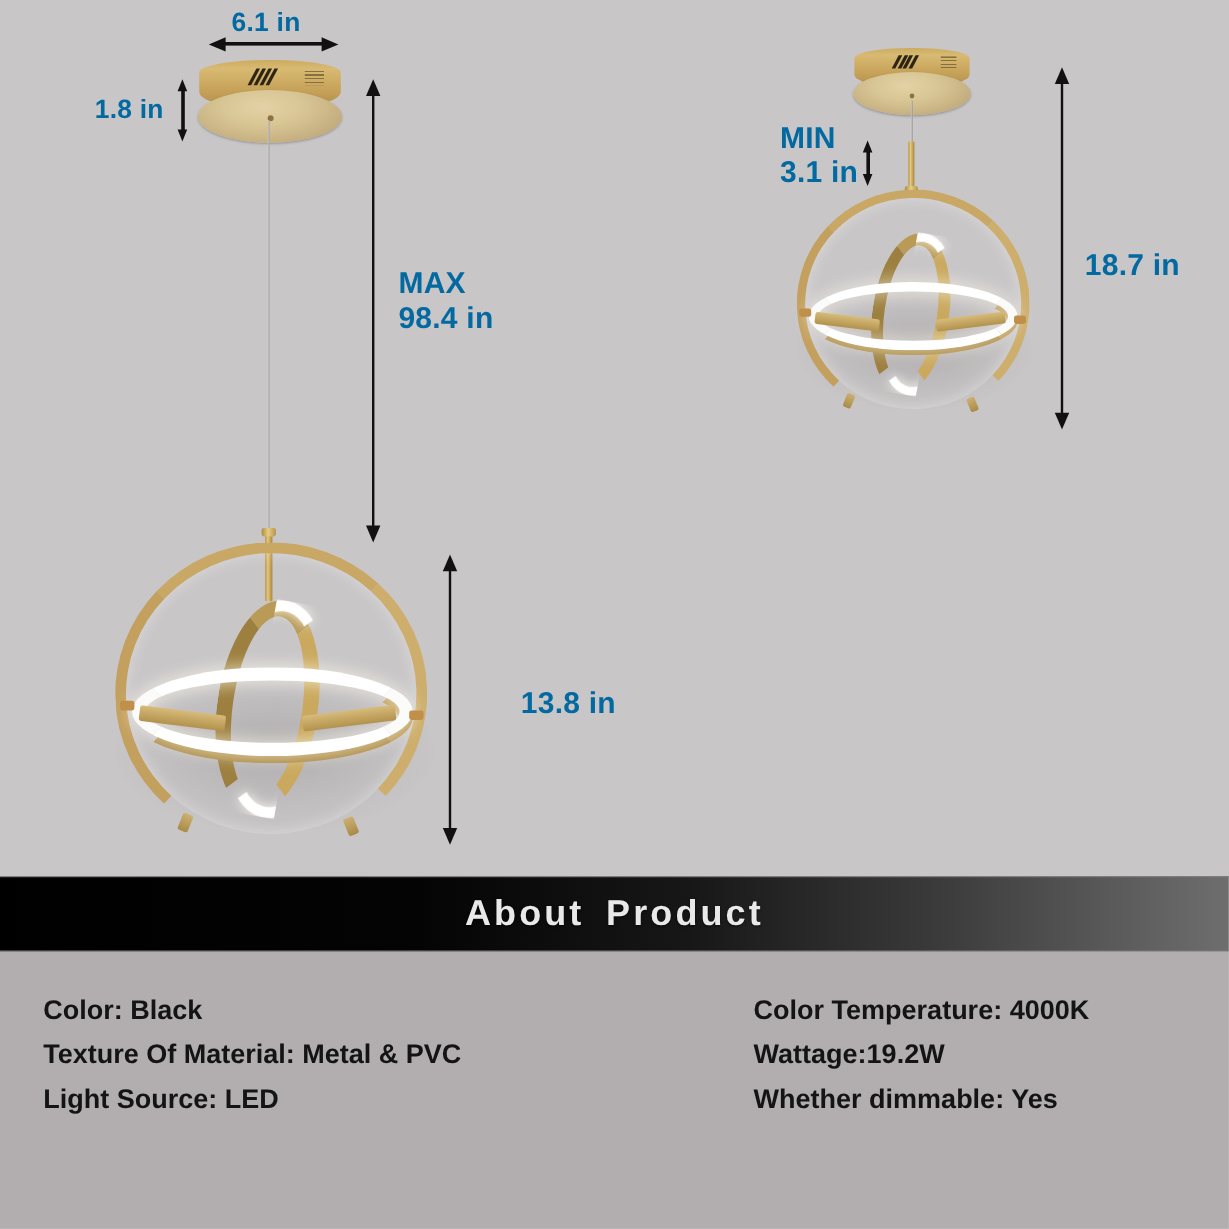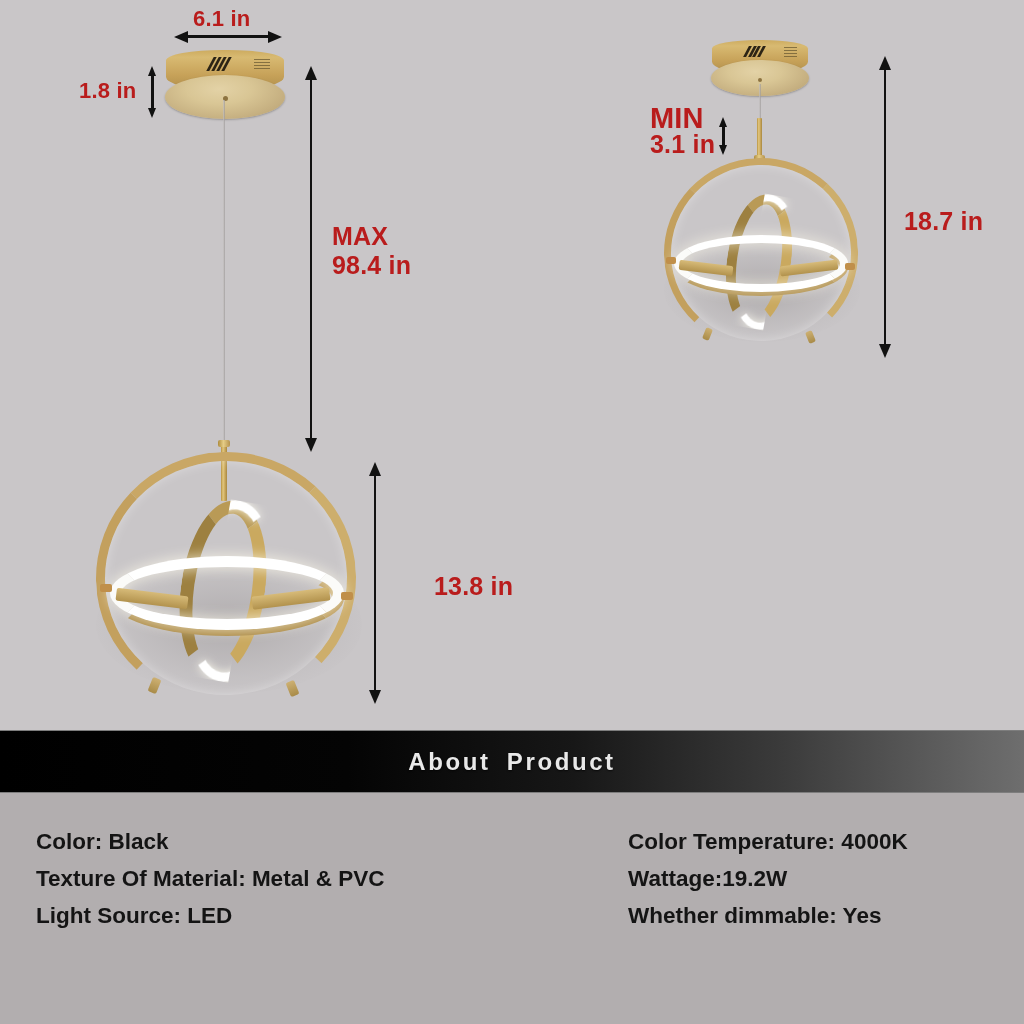--- a/index.html
+++ b/index.html
@@ -12,37 +12,37 @@
   }
   #stage{position:absolute;inset:0;width:1024px;height:1024px;}
 
   .upper{
     position:absolute;left:0;top:0;width:1024px;height:730px;
     background:#c9c6c8;
   }
 
   .dimlabel{
     position:absolute;
-    color:#b91c1c;
+    color:#0369a1;
     font-weight:bold;
     white-space:pre;
     letter-spacing:0.2px;
     line-height:1.18;
   }
 
   
   .banner{
     position:absolute;left:0;top:730px;width:1024px;height:63px;
     background:linear-gradient(to right,#000 0%,#040404 34%,#171717 56%,#3a3a3a 76%,#5d5d5d 92%,#6e6e6e 100%);
     display:flex;align-items:center;justify-content:center;
     box-shadow:inset 0 1px 0 #7d7d7d, inset 0 -1px 0 #7d7d7d;
   }
   .banner-title{
     color:#e9e9e9;
-    font-size:24px;
+    font-size:30px;
     font-weight:bold;
     letter-spacing:2.6px;
     word-spacing:7px;
     text-shadow:0 1px 2px rgba(0,0,0,.7);
   }
 
   
   .specs{
     position:absolute;left:0;top:793px;width:1024px;height:231px;
     background:#b2aeaf;
@@ -294,21 +294,21 @@
       <div class="led-ellipse glow" style="left:74px;top:235px;width:174px;height:57px;border-width:8.5px;"></div>
       <div class="flatarm" style="left:79px;top:263px;width:54px;height:10px;transform:rotate(7deg);
                   background:linear-gradient(to bottom,#d7bb79,#b2924d);"></div>
       <div class="flatarm" style="left:180px;top:263px;width:58px;height:10px;transform:rotate(-7deg);
                   background:linear-gradient(to bottom,#d7bb79,#b2924d);"></div>
 
       <div class="flatarm" style="left:66px;top:257px;width:10px;height:7px;background:#c08f4a;"></div>
       <div class="flatarm" style="left:245px;top:263px;width:10px;height:7px;background:#c08f4a;"></div>
     </div>
 
-    <div class="dimlabel" style="left:650px;top:101px;font-size:29px;">MIN</div>
+    <div class="dimlabel" style="left:650px;top:101px;font-size:25px;">MIN</div>
     <div class="dimlabel" style="left:650px;top:130px;font-size:25px;">3.1 in</div>
     <div class="arrow" style="left:717px;top:117px;width:13px;height:38px;">
       <div class="shaft" style="left:5px;top:8px;width:2.5px;height:22px;"></div>
       <div class="head up xs" style="left:1.5px;top:0;"></div>
       <div class="head down xs" style="left:1.5px;bottom:0;"></div>
     </div>
 
     <div class="arrow" style="left:878px;top:56px;width:14px;height:302px;">
       <div class="shaft" style="left:5.5px;top:12px;width:2.5px;height:278px;"></div>
       <div class="head up" style="left:1px;top:0;"></div>

